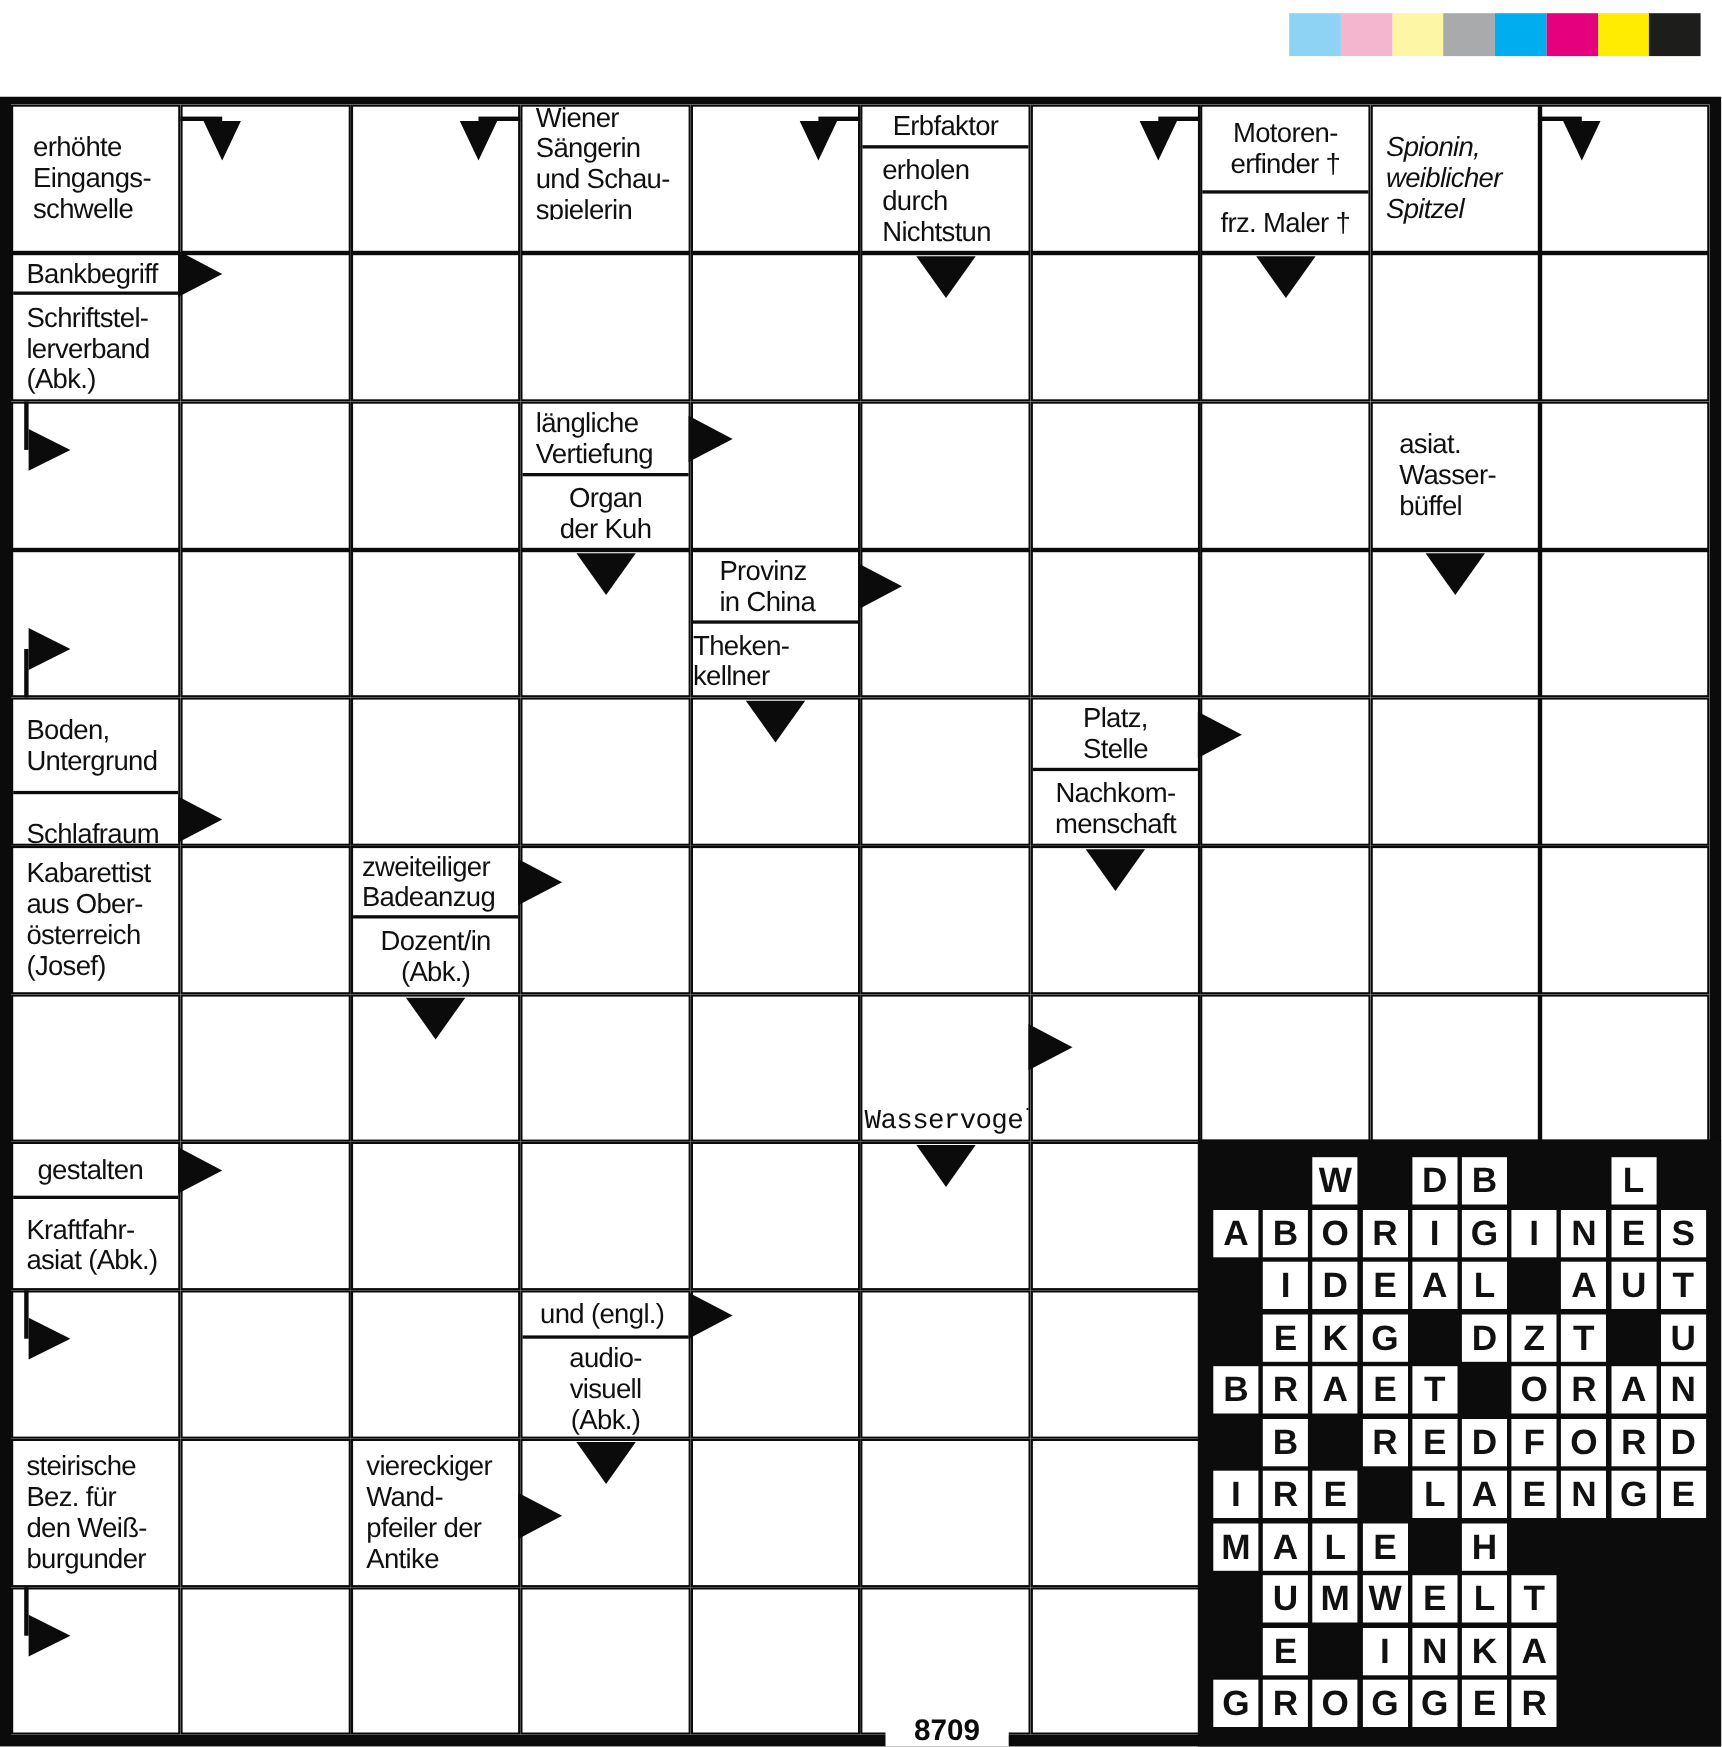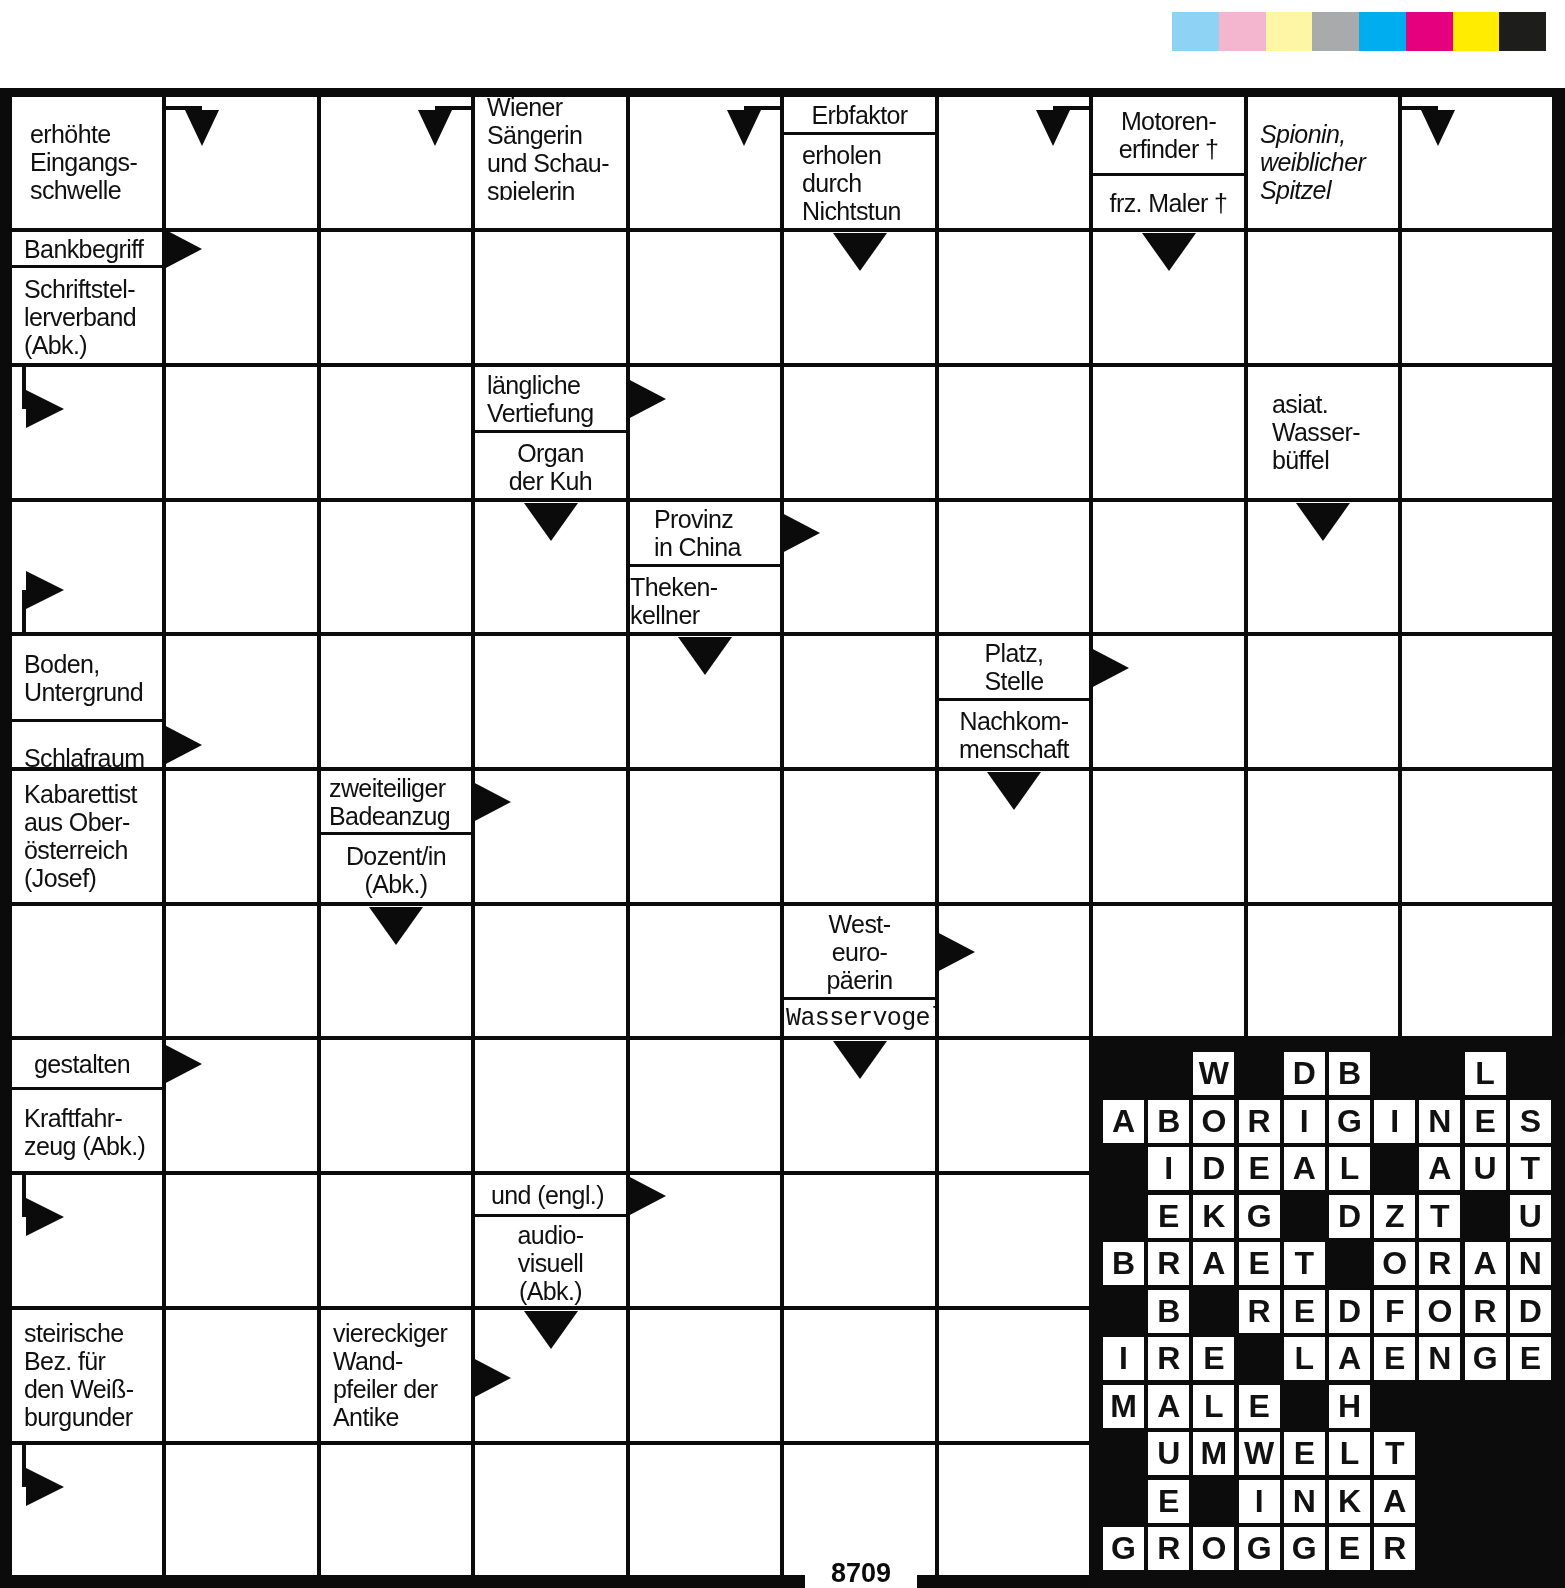--- a/index.html
+++ b/index.html
@@ -181,33 +181,30 @@
       <div class="cell" style="left: 937px; top: 769px; width: 154px; height: 135px; position: absolute;"></div>
       <div class="cell" style="left: 1091px; top: 769px; width: 155px; height: 135px; position: absolute;"></div>
       <div class="cell" style="left: 1246px; top: 769px; width: 154px; height: 135px; position: absolute;"></div>
       <div class="cell" style="left: 1400px; top: 769px; width: 154px; height: 135px; position: absolute;"></div>
       <div class="cell" style="left: 10px; top: 904px; width: 154px; height: 134px; position: absolute;"></div>
       <div class="cell" style="left: 164px; top: 904px; width: 155px; height: 134px; position: absolute;"></div>
       <div class="cell" style="left: 319px; top: 904px; width: 154px; height: 134px; position: absolute;"></div>
       <div class="cell" style="left: 473px; top: 904px; width: 155px; height: 134px; position: absolute;"></div>
       <div class="cell" style="left: 628px; top: 904px; width: 154px; height: 134px; position: absolute;"></div>
       <div class="cell clue-cell" style="left: 782px; top: 904px; width: 155px; height: 134px; position: absolute;">
-        <div class="clue-band center split" style="padding-left: 2px; top: 0px; height: 94px;">West-
-euro-
-päerin</div>
         <div class="clue-band center" style="padding-left: 2px; top: 97px; height: 32px; font-family: Liberation Mono, monospace;">Wasservogel</div>
       </div>
       <div class="cell" style="left: 937px; top: 904px; width: 154px; height: 134px; position: absolute;"></div>
       <div class="cell" style="left: 1091px; top: 904px; width: 155px; height: 134px; position: absolute;"></div>
       <div class="cell" style="left: 1246px; top: 904px; width: 154px; height: 134px; position: absolute;"></div>
       <div class="cell" style="left: 1400px; top: 904px; width: 154px; height: 134px; position: absolute;"></div>
       <div class="cell clue-cell" style="left: 10px; top: 1038px; width: 154px; height: 135px; position: absolute;">
         <div class="clue-band left split" style="padding-left: 22px; top: 0px; height: 50px;">gestalten</div>
         <div class="clue-band left" style="padding-left: 12px; top: 53px; height: 77px;">Kraftfahr-
-zeug (Abk.)</div>
+asiat (Abk.)</div>
       </div>
       <div class="cell" style="left: 164px; top: 1038px; width: 155px; height: 135px; position: absolute;"></div>
       <div class="cell" style="left: 319px; top: 1038px; width: 154px; height: 135px; position: absolute;"></div>
       <div class="cell" style="left: 473px; top: 1038px; width: 155px; height: 135px; position: absolute;"></div>
       <div class="cell" style="left: 628px; top: 1038px; width: 154px; height: 135px; position: absolute;"></div>
       <div class="cell" style="left: 782px; top: 1038px; width: 155px; height: 135px; position: absolute;"></div>
       <div class="cell" style="left: 937px; top: 1038px; width: 154px; height: 135px; position: absolute;"></div>
       <div class="cell" style="left: 10px; top: 1173px; width: 154px; height: 135px; position: absolute;"></div>
       <div class="cell" style="left: 164px; top: 1173px; width: 155px; height: 135px; position: absolute;"></div>
       <div class="cell" style="left: 319px; top: 1173px; width: 154px; height: 135px; position: absolute;"></div>

